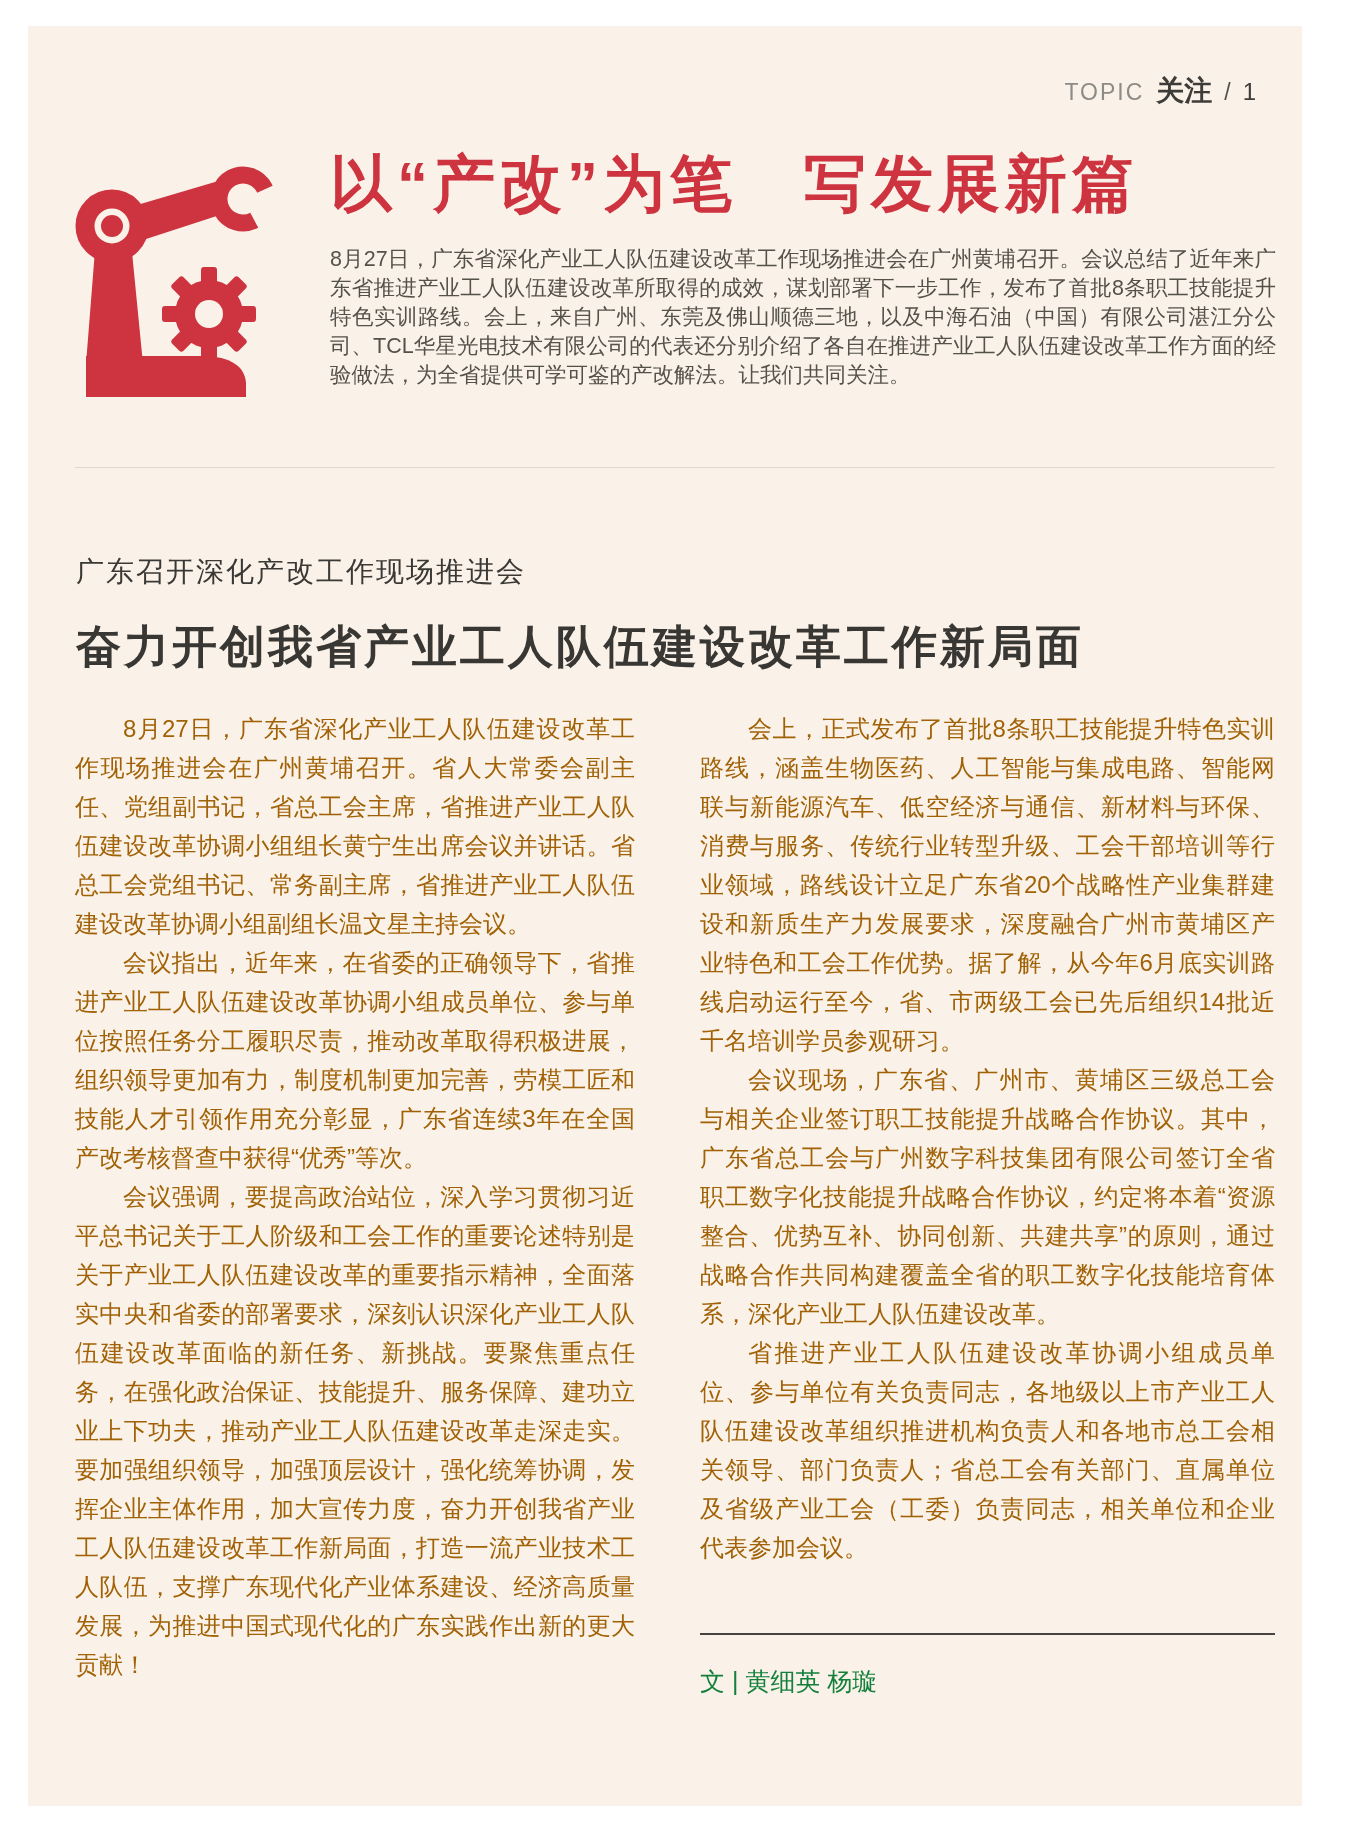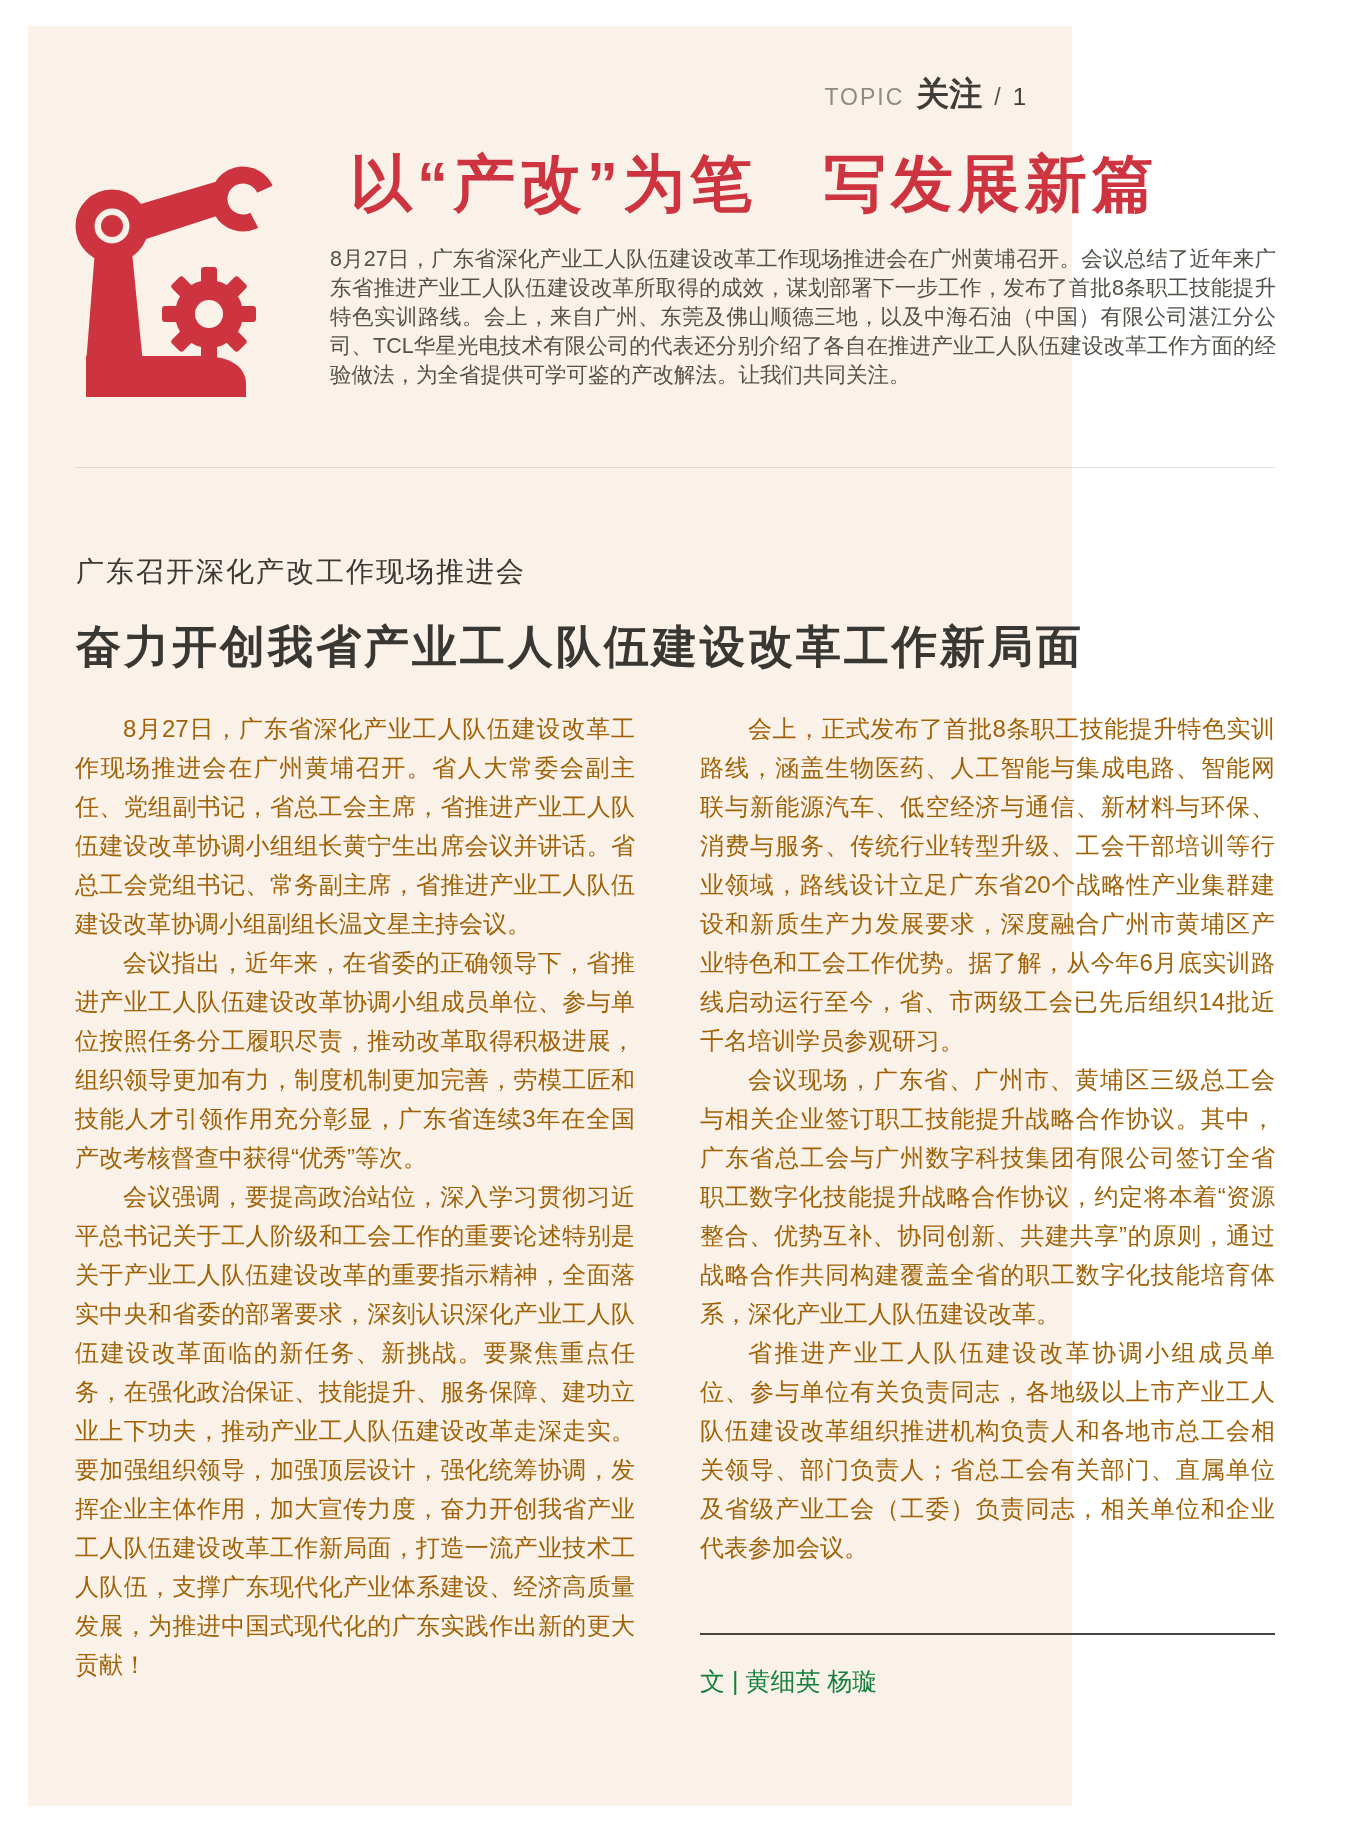--- a/index.html
+++ b/index.html
@@ -5,41 +5,41 @@
   * { margin:0; padding:0; box-sizing:border-box; }
   html,body { width:1350px; height:1833px; }
   body {
     background:#ffffff;
     font-family:"Liberation Sans", sans-serif;
     position:relative;
     overflow:hidden;
   }
   .paper {
     position:absolute; left:28px; top:26px;
-    width:1044px; height:1780px;
+    width:1274px; height:1780px;
     background:#faf2e8;
   }
   
   .page-header {
     position:absolute; top:46px; right:46px;
     display:flex; align-items:baseline; gap:12px;
     color:#45423e; font-size:23px;
   }
   .page-header .topic { color:#8d8b87; letter-spacing:2px; font-weight:400; }
-  .page-header .topic-cn { font-weight:700; font-size:33px; color:#3e3c39; }
+  .page-header .topic-cn { font-weight:700; font-size:28px; color:#3e3c39; }
   .page-header .slash { color:#55524e; }
   .page-header .pagenum { color:#3e3c39; font-size:24px; }
 
   
   .hero-illustration { position:absolute; left:47px; top:128px; width:215px; height:245px; }
   .hero-text { position:absolute; left:302px; top:122px; width:946px; }
   .hero-title {
     color:#cd3440;
     font-size:62px; font-weight:900; letter-spacing:5px;
-    line-height:1.15; white-space:nowrap;margin-left:20px;
+    line-height:1.15; white-space:nowrap;
   }
   .hero-intro {
     margin-top:26px;
     font-size:21.5px; line-height:29px;
     color:#54504a;
     text-align:justify;
   }
   .hairline {
     position:absolute; left:47px; top:441px; width:1200px; height:1px;
     background:rgba(70,60,48,0.14);

